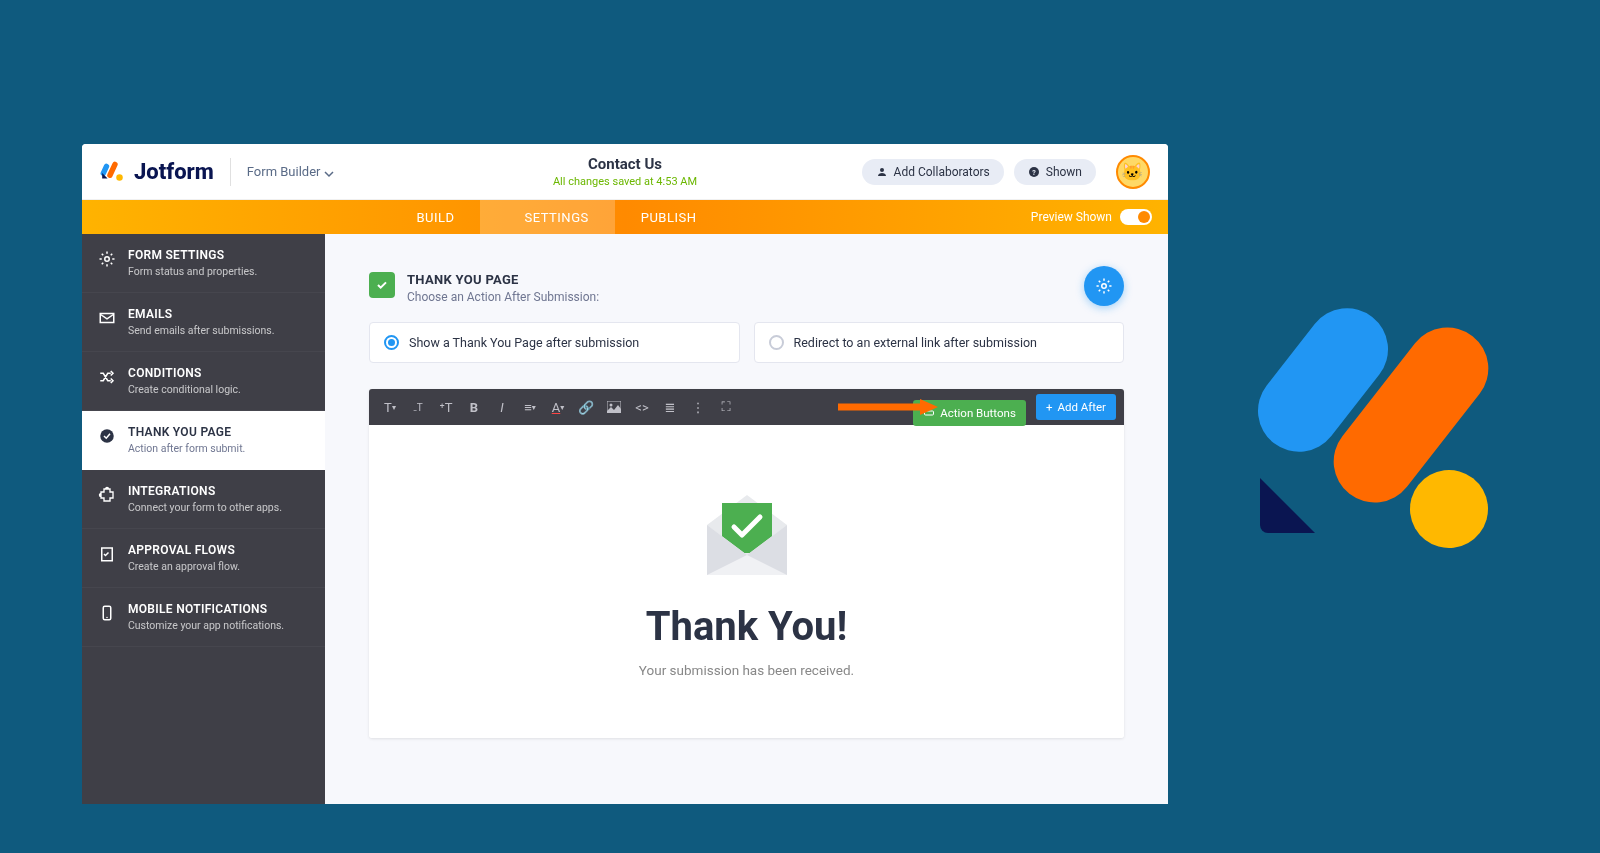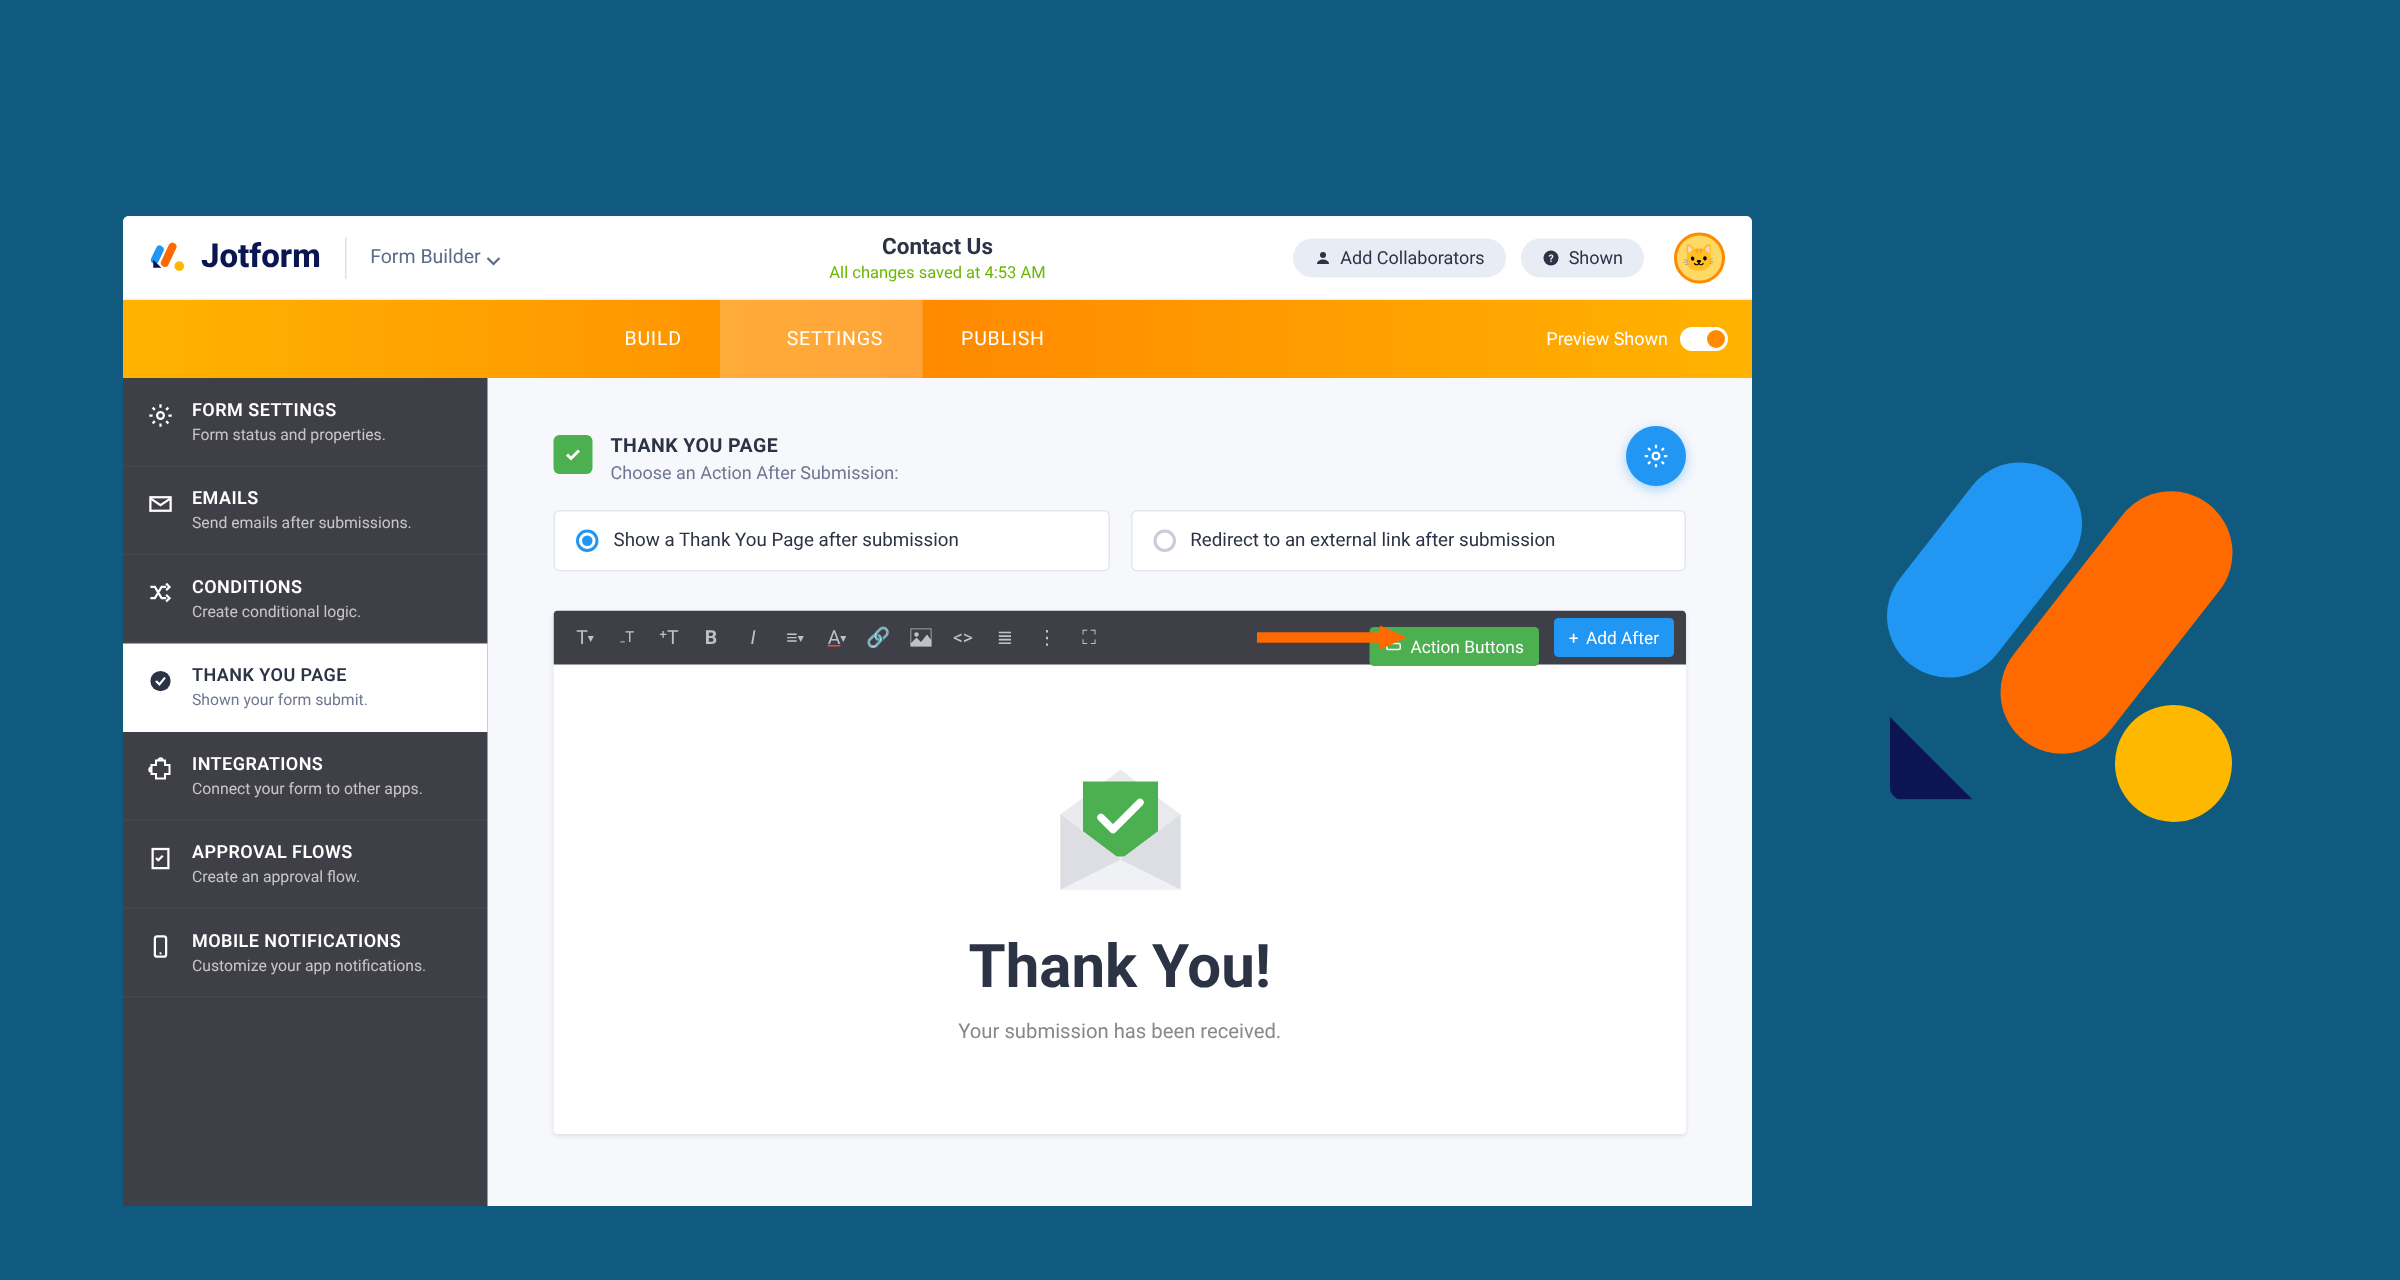--- a/index.html
+++ b/index.html
@@ -14,21 +14,21 @@
 .divider-v { width: 1px; height: 28px; background: #e0e0e0; margin: 0 16px; }
 .form-builder-dd { font-size: 13px; color: #5a6b87; display: flex; align-items: flex-end; gap: 4px; cursor: pointer; }
 .topbar-center { position: absolute; left: 50%; transform: translateX(-50%); text-align: center; }
 .topbar-title { font-size: 15px; font-weight: 700; color: #2c3345; }
 .topbar-saved { font-size: 11px; color: #6bb700; margin-top: 2px; }
 .topbar-right { margin-left: auto; display: flex; align-items: center; gap: 10px; }
 .pill-btn { background: #e8ecf5; border-radius: 16px; padding: 6px 14px; font-size: 12px; color: #2c3345; display: flex; align-items: center; gap: 6px; cursor: pointer; }
 .avatar { width: 34px; height: 34px; border-radius: 50%; background: #ffd966; border: 2px solid #ff8a00; margin-left: 10px; display:flex; align-items:center; justify-content:center;}
 .avatar-inner{font-size:18px;}
 
-.ribbon { height: 52px; background: linear-gradient(90deg, #ffb300 0%, #ff8a00 50%, #ffb300 100%); display: flex; align-items: center; padding: 0 16px 0 0; }
+.ribbon { height: 34px; background: linear-gradient(90deg, #ffb300 0%, #ff8a00 50%, #ffb300 100%); display: flex; align-items: center; padding: 0 16px 0 0; }
 .ribbon-tabs { display: flex; margin: 0 auto; height: 100%; }
 .ribbon-tab { padding: 0 26px; color: #fff; font-size: 13px; letter-spacing: 0.5px; display: flex; align-items: center; cursor: pointer; }
 .ribbon-tab.active { background: rgba(255,255,255,0.22); font-weight: 400; padding-left: 44px; }
 .preview-wrap { display: flex; align-items: center; gap: 8px; color: #fff; font-size: 12px; }
 .toggle { width: 32px; height: 16px; background: #fff; border-radius: 8px; position: relative; cursor: pointer; }
 .toggle::after { content: ''; position: absolute; width: 12px; height: 12px; border-radius: 50%; background: #ff8a00; top: 2px; right: 2px; }
 
 .body-row { flex: 1; display: flex; background: #f7f8fc; overflow:hidden;}
 .sidebar { width: 243px; background: #3f3f47; color: #fff; }
 .side-item { padding: 14px 16px; display: flex; align-items: flex-start; gap: 12px; cursor: pointer; border-bottom: 1px solid rgba(255,255,255,0.04); }
@@ -168,21 +168,21 @@
             <div class="side-sub">Create conditional logic.</div>
           </div>
       </div>
       <div class="side-item active">
         <svg class="side-icon" viewBox="0 0 24 24">
             <circle cx="12" cy="12" r="9" fill="#2c3345"></circle>
             <path d="M8 12l3 3 5-6" stroke="#fff" stroke-width="2" fill="none"></path>
           </svg>
         <div class="side-text">
             <div class="side-title">THANK YOU PAGE</div>
-            <div class="side-sub">Shown your form submit.</div>
+            <div class="side-sub">Action after form submit.</div>
           </div>
       </div>
       <div class="side-item">
         <svg class="side-icon" viewBox="0 0 24 24">
             <path d="M4 8h4V4h8v4h4v8h-4v4H8v-4H4z M10 4a2 2 0 114 0 M4 10a2 2 0 100 4" fill="none" stroke="#fff" stroke-width="1.8"></path>
           </svg>
         <div class="side-text">
             <div class="side-title">INTEGRATIONS</div>
             <div class="side-sub">Connect your form to other apps.</div>
           </div>

